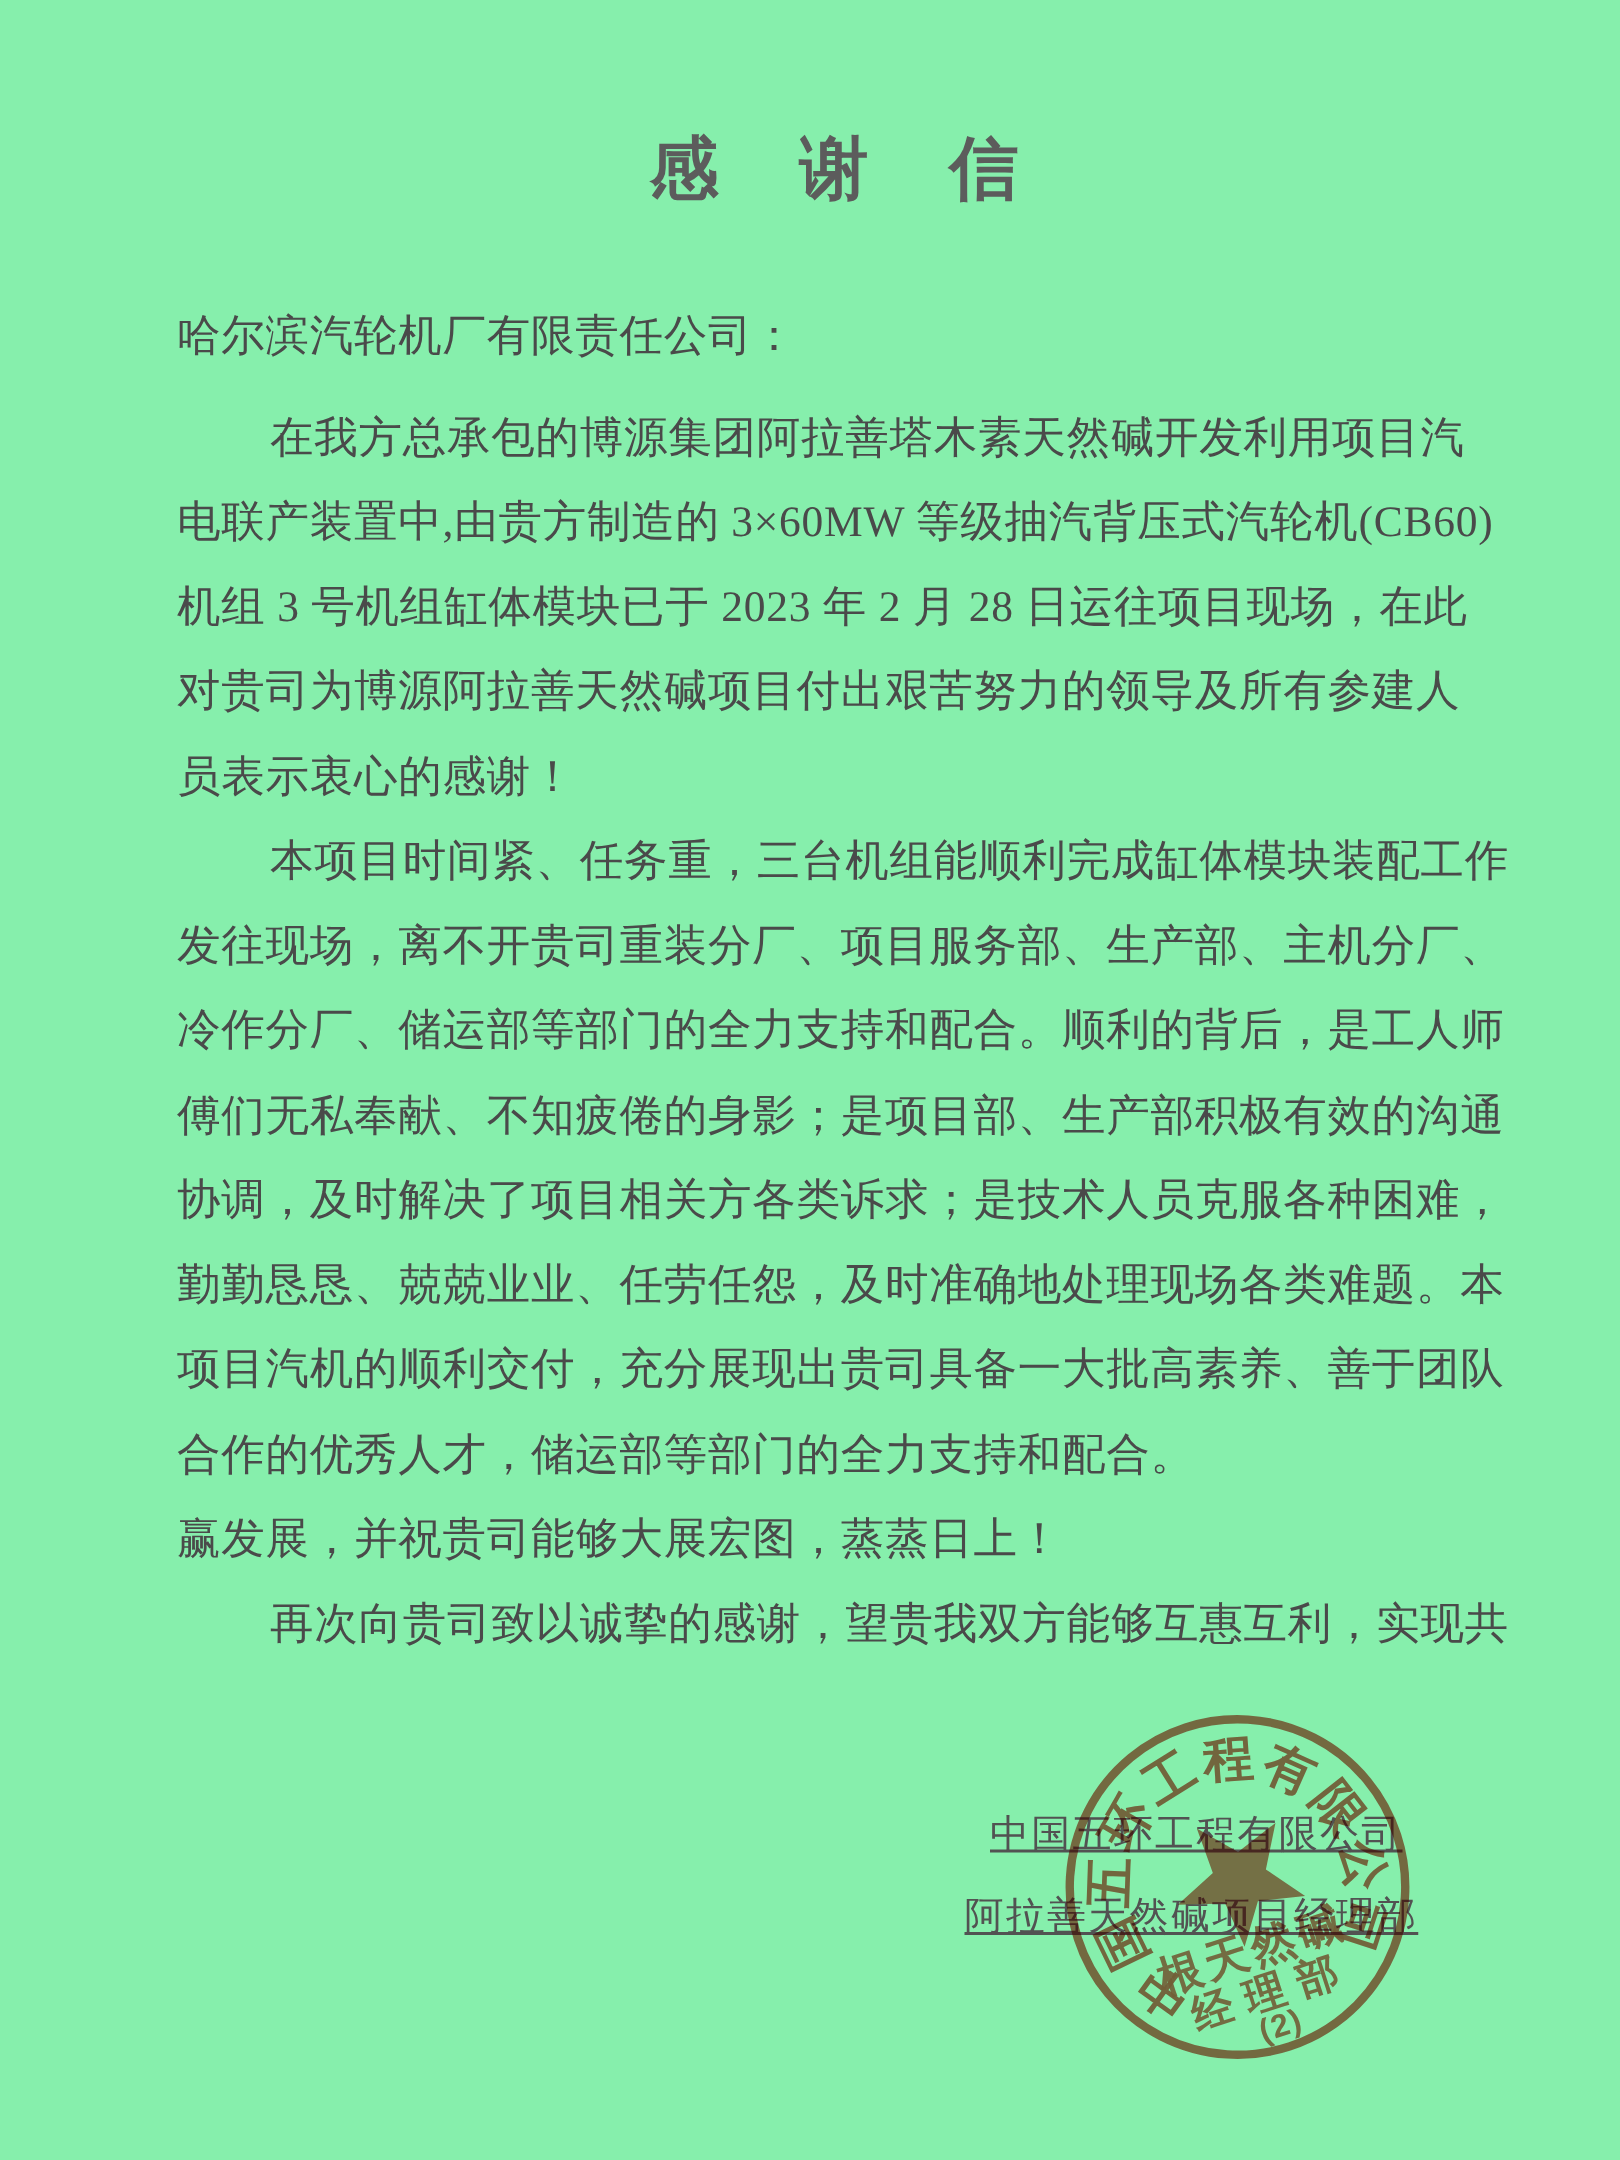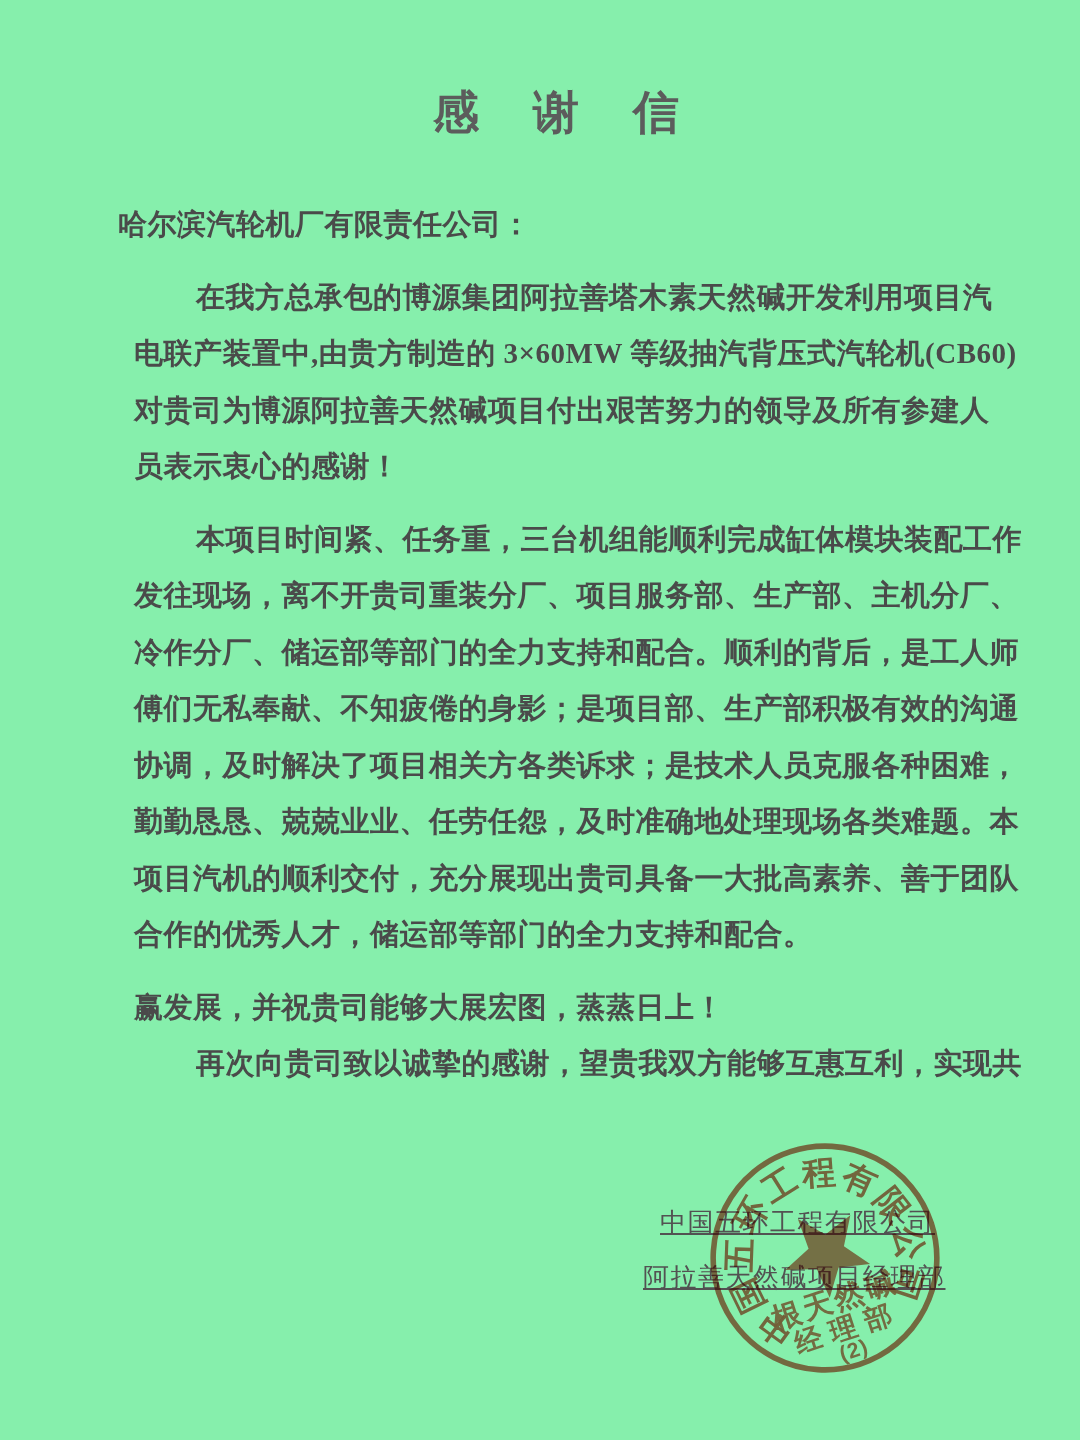--- a/index.html
+++ b/index.html
@@ -29,24 +29,23 @@
   }
   .letter-body {
     position: absolute;
     left: 118px;
     top: 196px;
     width: 846px;
     font-size: 29px;
     letter-spacing: 0.5px;
     line-height: 56.5px;
     color: #4a4a4a;
-    font-weight: bold;
   }
   .salutation { margin-bottom: 11px; }
-  .para { margin: 16px; }
+  .para { margin: 0; }
   .para .line { white-space: nowrap; }
   .para .line.first { text-indent: 62px; }
   .signature-line {
     position: absolute;
     font-size: 26px;
     letter-spacing: 1.5px;
     line-height: 40px;
     color: #525252;
     white-space: nowrap;
     z-index: 1;
@@ -98,20 +97,21 @@
 <div class="page">
 
   <div class="doc-title">感　谢　信</div>
 
   <div class="letter-body">
     <div class="salutation">哈尔滨汽轮机厂有限责任公司：</div>
 
     <div class="para">
       <div class="line first">在我方总承包的博源集团阿拉善塔木素天然碱开发利用项目汽</div>
       <div class="line">电联产装置中,由贵方制造的 3×60MW 等级抽汽背压式汽轮机(CB60)</div>
+      <div class="line">机组 3 号机组缸体模块已于 2023 年 2 月 28 日运往项目现场，在此</div>
       <div class="line">对贵司为博源阿拉善天然碱项目付出艰苦努力的领导及所有参建人</div>
       <div class="line">员表示衷心的感谢！</div>
     </div>
 
     <div class="para">
       <div class="line first">本项目时间紧、任务重，三台机组能顺利完成缸体模块装配工作</div>
       <div class="line">发往现场，离不开贵司重装分厂、项目服务部、生产部、主机分厂、</div>
       <div class="line">冷作分厂、储运部等部门的全力支持和配合。顺利的背后，是工人师</div>
       <div class="line">傅们无私奉献、不知疲倦的身影；是项目部、生产部积极有效的沟通</div>
       <div class="line">协调，及时解决了项目相关方各类诉求；是技术人员克服各种困难，</div>

